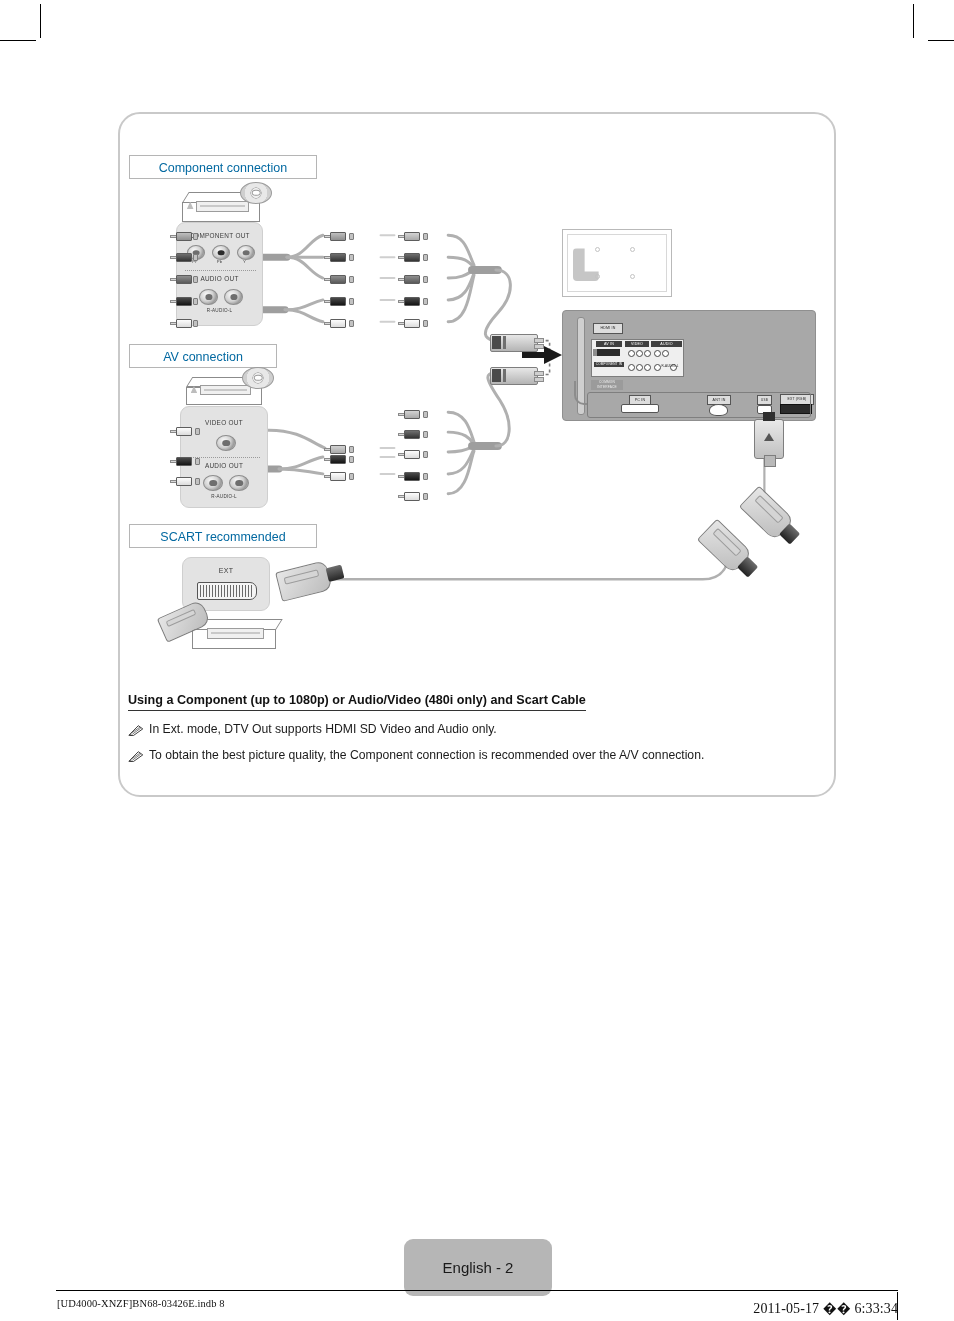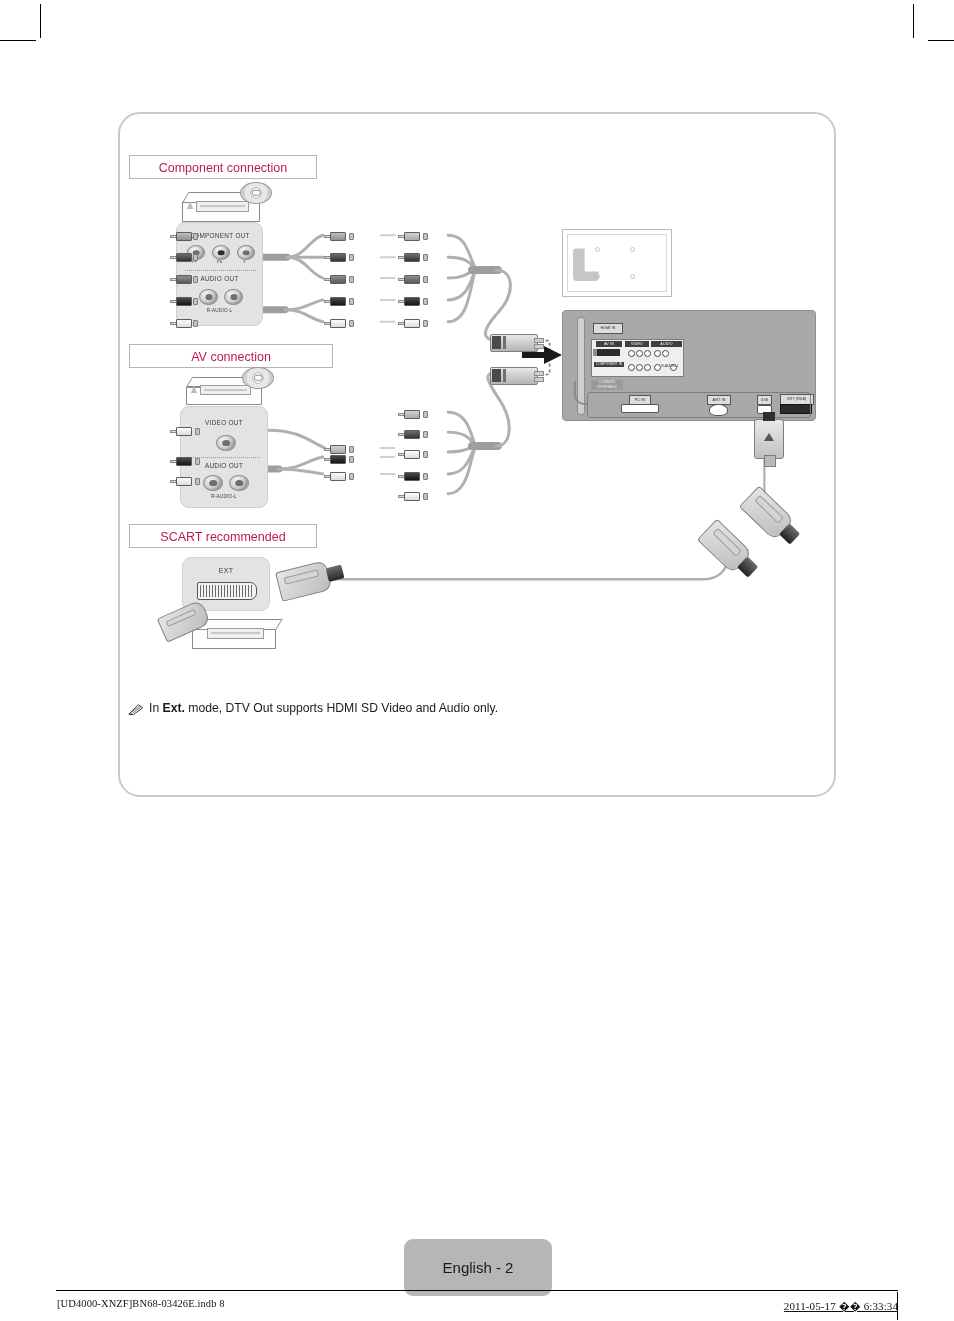--- a/index.html
+++ b/index.html
@@ -18,21 +18,21 @@
   #page-frame{
     position:absolute;left:118px;top:112px;width:718px;height:685px;
     border:2px solid #c9c9c9;border-radius:22px;background:#fff;
     box-sizing:border-box;
   }
 
   
   .caption-box{
     position:absolute;border:1px solid #b5b5b5;background:#fff;
     height:24px;line-height:24px;text-align:center;
-    font-size:12.5px;color:#be185d;box-sizing:border-box;
+    font-size:12.5px;color:#0369a1;box-sizing:border-box;
   }
 
   
   .jack-plate{
     position:absolute;background:#e3e3e3;border:1px solid #cfcfcf;
     border-radius:9px;box-sizing:border-box;
   }
   .plate-label{
     position:absolute;width:100%;left:0;text-align:center;
     font-size:6.4px;letter-spacing:.3px;color:#3b3b3b;
@@ -124,30 +124,30 @@
   
   .arrow{position:absolute;}
 
   
   #note-block{position:absolute;left:128px;top:690px;width:700px;}
   #note-title{font-size:12.6px;font-weight:bold;color:#111;padding-bottom:3px;
         border-bottom:1.3px solid #333;display:inline-block;}
   .note-row{display:flex;align-items:flex-start;margin-top:11px;font-size:12.2px;color:#1b1b1b;}
   .note-icon{flex:0 0 auto;width:16px;height:13px;margin-right:5px;margin-top:2px;}
   .note-text{line-height:1.25;}
-  .note-text b{font-weight:bold;}
+  .note-text b{font-weight:normal;}
 
   
   #page-tab{position:absolute;left:404px;top:1239px;width:148px;height:57px;
         background:#b6b6b6;border-radius:9px;color:#1a1a1a;font-size:15px;
         display:flex;align-items:center;justify-content:center;}
   #footer-left{position:absolute;left:57px;top:1298px;font-size:10.5px;
         font-family:"Liberation Serif", serif;color:#111;letter-spacing:.1px;}
-  #footer-right{position:absolute;right:56px;top:1298px;font-size:11px;
-        font-family:"Liberation Serif", serif;color:#111;letter-spacing:.1px;text-align:center;text-decoration:underline;}
+  #footer-right{position:absolute;right:56px;top:1298px;font-size:14px;
+        font-family:"Liberation Serif", serif;color:#111;letter-spacing:.1px;text-align:center;}
   #footer-rule{position:absolute;left:56px;right:56px;top:1290px;height:1px;background:#000;}
   #footer-vline{position:absolute;right:56px;top:1292px;width:1px;height:28px;background:#000;}
 </style>
 </head>
 <body>
 
 <div class="crop v" style="left:40px;top:4px;"></div>
 <div class="crop h" style="left:0px;top:40px;"></div>
 <div class="crop v" style="left:913px;top:4px;"></div>
 <div class="crop h" style="left:928px;top:40px;"></div>
@@ -324,21 +324,21 @@
       <div class="tip"></div>
       <div class="barrel"></div>
       <div class="ring"></div>
     </div>
   <div class="plug c-white" style="left:278px;top:205px;width:30px;">
       <div class="tip"></div>
       <div class="barrel"></div>
       <div class="ring"></div>
     </div>
 
-  <div class="caption-box" style="left:9px;top:230px;width:204px;">
+  <div class="caption-box" style="left:9px;top:230px;width:148px;">
     <span>AV connection</span>
   </div>
 
   <div class="player" style="left:66px;top:263px;width:76px;height:28px;">
     <div class="top"></div>
       <div class="front"></div>
     <div class="tray"></div>
       <div class="btn"></div>
   </div>
   <div class="disc" style="left:122px;top:253px;width:30px;height:20px;"></div>
@@ -535,32 +535,43 @@
   <div class="scart-plug" style="left:580px;top:418px;width:50px;height:29px;transform:rotate(44deg);">
     <div class="body"></div>
       <div class="ridge"></div>
     <div style="position:absolute;right:-13px;top:22%;width:15px;height:52%;
                 background:linear-gradient(180deg,#6d6d6d,#222);border-radius:2px;"></div>
   </div>
 
 </div>
 
 <div id="note-block">
+  <div id="note-title">Using a Component (up to 1080p) or Audio/Video (480i only) and Scart Cable</div>
 
   <div class="note-row">
     <svg class="note-icon" viewBox="0 0 18 14">
       <path d="M1 12.4 L11.6 1.6 L16.6 5.2 L6.2 12.6 Z" fill="none" stroke="#2a2a2a" stroke-width="1"></path>
       <path d="M3.6 10 L13.3 3.3 M5 11.1 L14.4 4.3" stroke="#2a2a2a" stroke-width=".7"></path>
       <path d="M1 12.4 L5 12.9 L3.2 11.2 Z" fill="#2a2a2a"></path>
     </svg>
     <div class="note-text">
       <span>In </span><b>Ext.</b><span> mode, DTV Out supports HDMI SD Video and Audio only.</span>
     </div>
   </div>
 
+  <div class="note-row">
+    <svg class="note-icon" viewBox="0 0 18 14">
+      <path d="M1 12.4 L11.6 1.6 L16.6 5.2 L6.2 12.6 Z" fill="none" stroke="#2a2a2a" stroke-width="1"></path>
+      <path d="M3.6 10 L13.3 3.3 M5 11.1 L14.4 4.3" stroke="#2a2a2a" stroke-width=".7"></path>
+      <path d="M1 12.4 L5 12.9 L3.2 11.2 Z" fill="#2a2a2a"></path>
+    </svg>
+    <div class="note-text">
+      <span>To obtain the best picture quality, the Component connection is recommended over the A/V connection.</span>
+    </div>
+  </div>
 </div>
 
 <div id="page-tab">
   <span>English - 2</span>
 </div>
 <div id="footer-rule"></div>
 <div id="footer-vline"></div>
 <div id="footer-left">[UD4000-XNZF]BN68-03426E.indb   8</div>
 <div id="footer-right">2011-05-17   �� 6:33:34</div>
 

